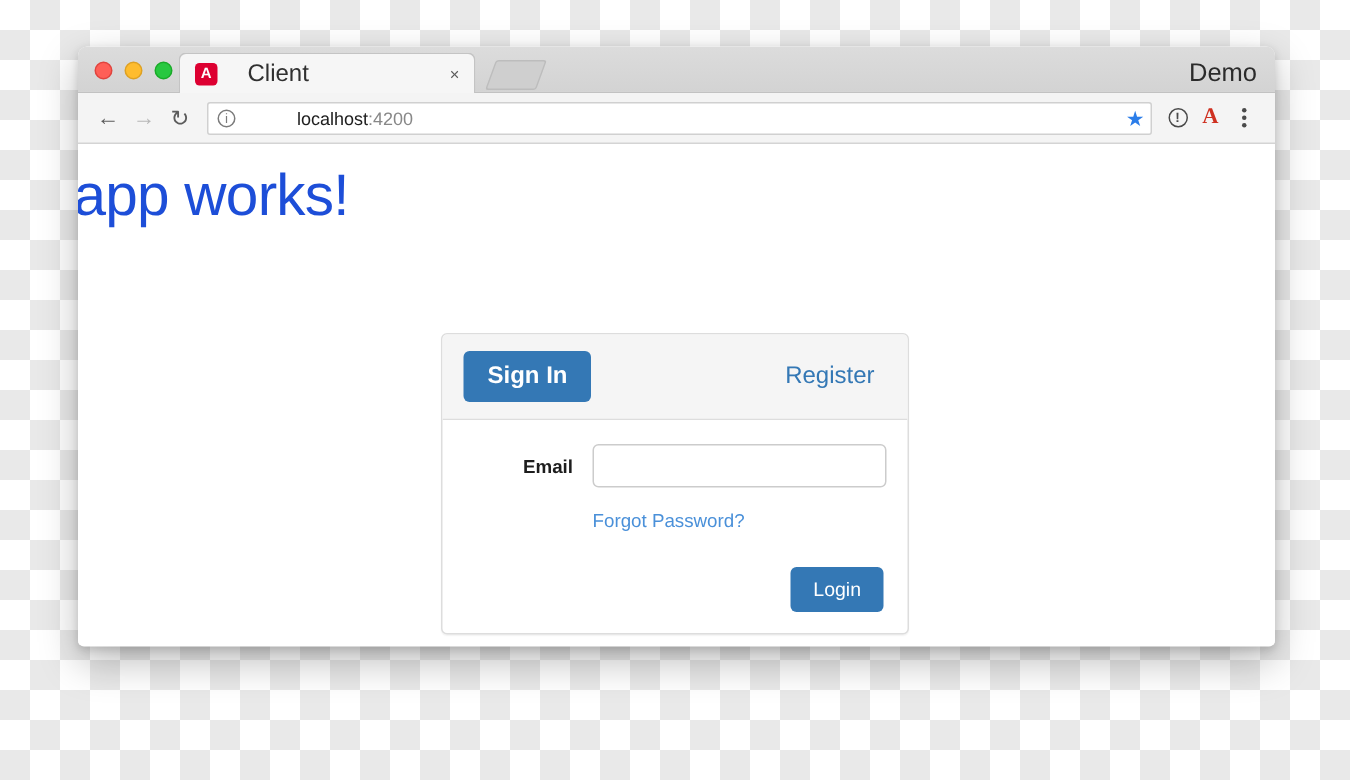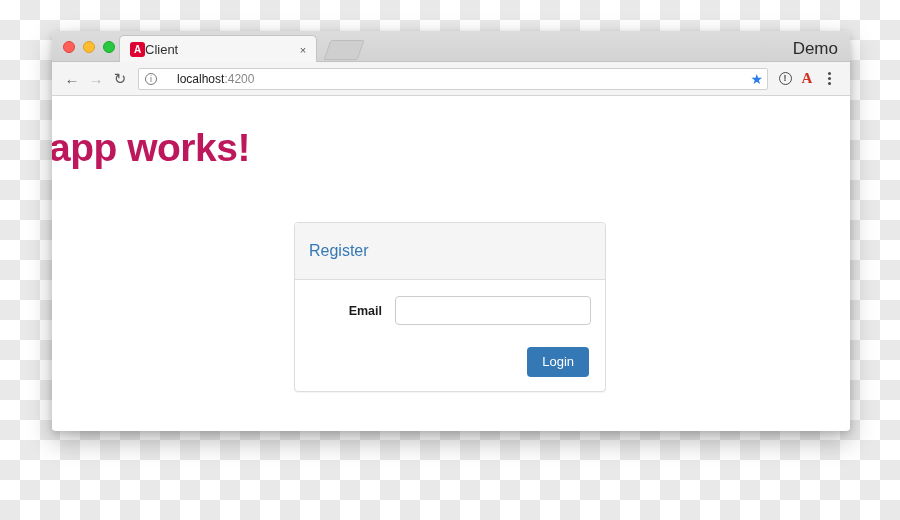--- a/index.html
+++ b/index.html
@@ -82,22 +82,22 @@
     border-radius: 3px;
     display: flex; align-items: center; justify-content: center;
     color: #fff;
     font-size: 10px;
     font-weight: bold;
     line-height: 1;
     flex: none;
   }
 
   .tab-title {
-    margin-left: 0;
-    font-size: 13px;
+    margin-left: 20px;
+    font-size: 16px;
     color: #303030;
     flex: 1;
     white-space: nowrap;
     overflow: hidden;
   }
 
   .tab-close {
     width: 14px; height: 14px;
     color: #5a5a5a;
     font-size: 11px;
@@ -164,21 +164,21 @@
     border: 1px solid #7b7b7b;
     border-radius: 50%;
     color: #7b7b7b;
     font-size: 9px;
     line-height: 10px;
     text-align: center;
     flex: none;
   }
 
   .url {
-    margin-left: 3px;
+    margin-left: 24px;
     font-size: 12px;
     color: #202020;
     white-space: nowrap;
     padding-left: 17px;
   }
   .url .port { color: #888888; }
 
   .star-btn {
     position: absolute;
     right: 4px;
@@ -217,24 +217,24 @@
   .page {
     position: relative;
     height: 334px;
     background: #ffffff;
     overflow: hidden;
   }
 
   .app-heading {
     position: absolute;
     left: -3px;
-    top: 30px;
+    top: 13px;
     font-size: 39px;
-    font-weight: 700;
-    color: #be185d;
+    font-weight: 400;
+    color: #1d4ed8;
     letter-spacing: -0.5px;
     white-space: nowrap;
   }
 
   
   .login-card {
     position: absolute;
     left: 242px;
     top: 126px;
     width: 312px;
@@ -386,31 +386,35 @@
     </span>
   </div>
 
   <div class="page">
 
     <h1 class="app-heading">app works!</h1>
 
     <div class="login-card">
 
       <div class="card-header">
+        <button class="btn btn-signin">Sign In</button>
         <a href="#" class="link-register">Register</a>
       </div>
 
       <div class="card-body">
 
         <div class="form-row">
           <label class="form-label">Email</label>
           <input class="form-input" type="text" value="" placeholder="" style="">
         </div>
 
 
+        <div class="forgot-row">
+          <a href="#" class="link-forgot">Forgot Password?</a>
+        </div>
 
         <div class="login-row">
           <button class="btn btn-login">Login</button>
         </div>
 
       </div>
     </div>
   </div>
 </div>
 

